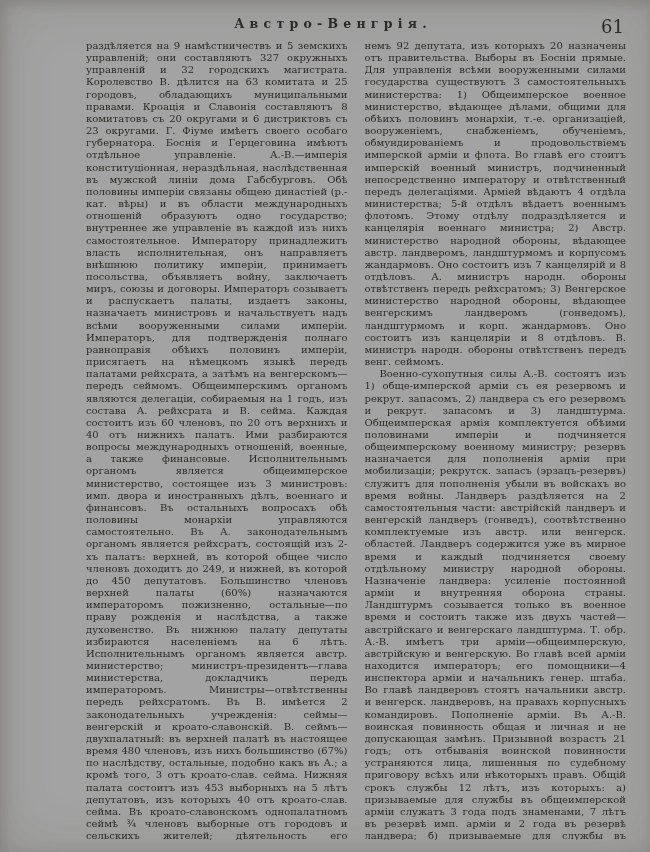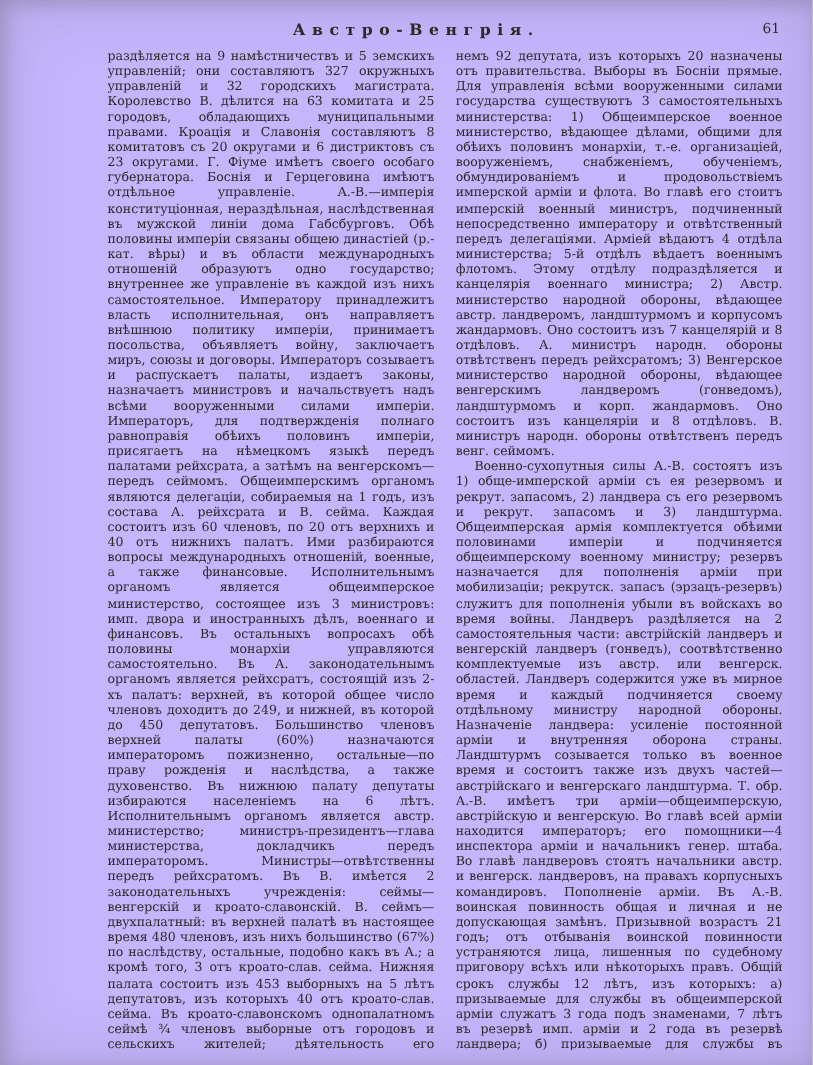--- a/index.html
+++ b/index.html
@@ -4,21 +4,21 @@
 <style>
   html, body {
     margin: 0;
     padding: 0;
     background: #d9d6d0;
   }
   .scan {
     position: relative;
     width: 650px;
     height: 852px;
-    background: #c4b5fd;
+    background: #a3a3a3;
     overflow: hidden;
     font-family: "DejaVu Serif", "Liberation Serif", serif;
     color: #2b2a26;
     box-shadow:
       inset 0 0 55px rgba(70, 62, 50, 0.16),
       inset 8px 0 14px rgba(70, 62, 50, 0.12),
       inset 0 6px 10px rgba(70, 62, 50, 0.10);
   }
   .header {
     position: absolute;
@@ -35,21 +35,21 @@
     text-align: center;
     font-weight: bold;
     font-size: 12.5px;
     letter-spacing: 0.42em;
     white-space: nowrap;
   }
   .pagenum {
     position: absolute;
     right: 2px;
     top: 0;
-    font-size: 11px;
+    font-size: 18px;
   }
   .columns {
     position: absolute;
     left: 86px;
     right: 24px;
     top: 40px;
     bottom: 12px;
     display: flex;
     gap: 17px;
     overflow: hidden;

